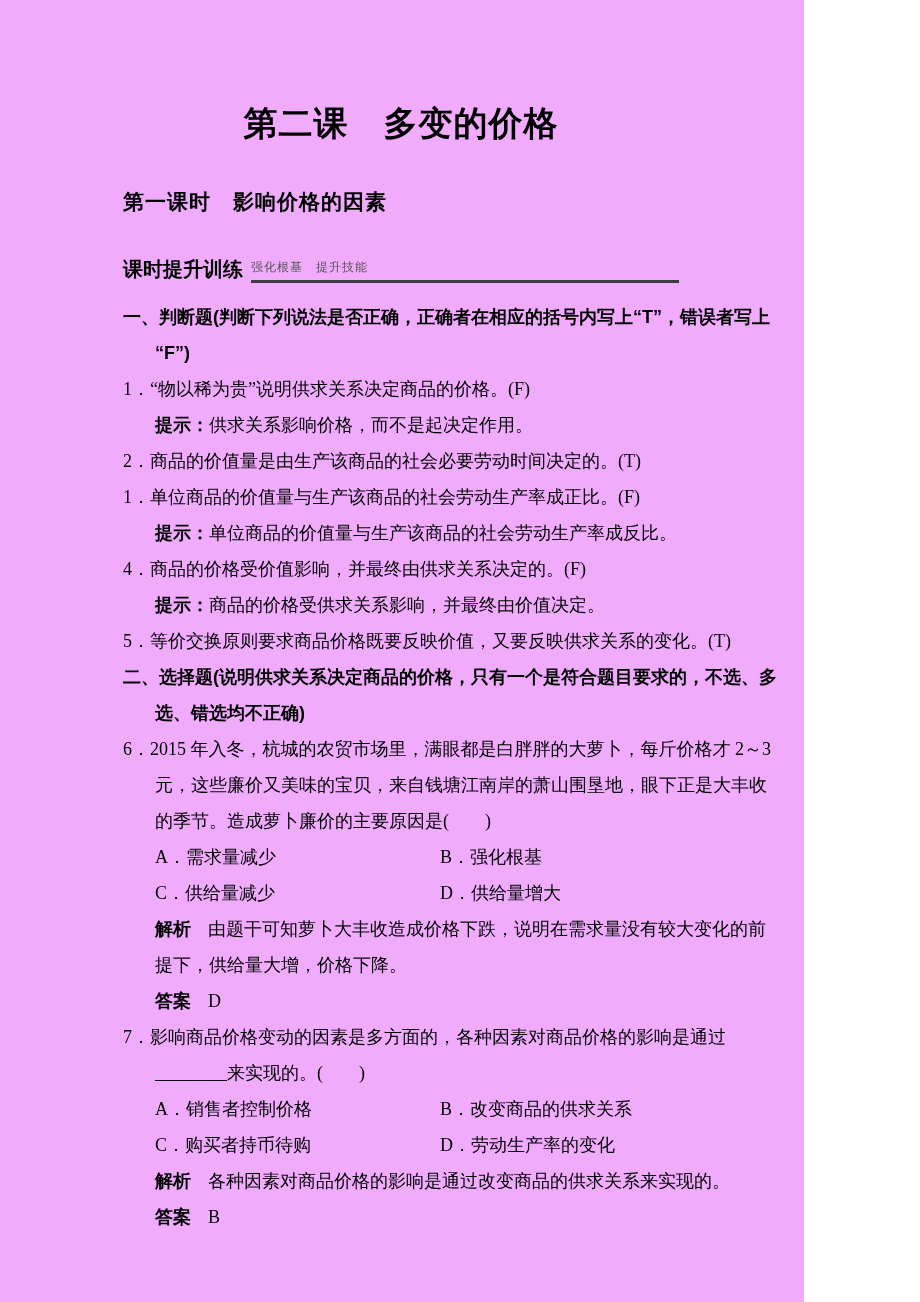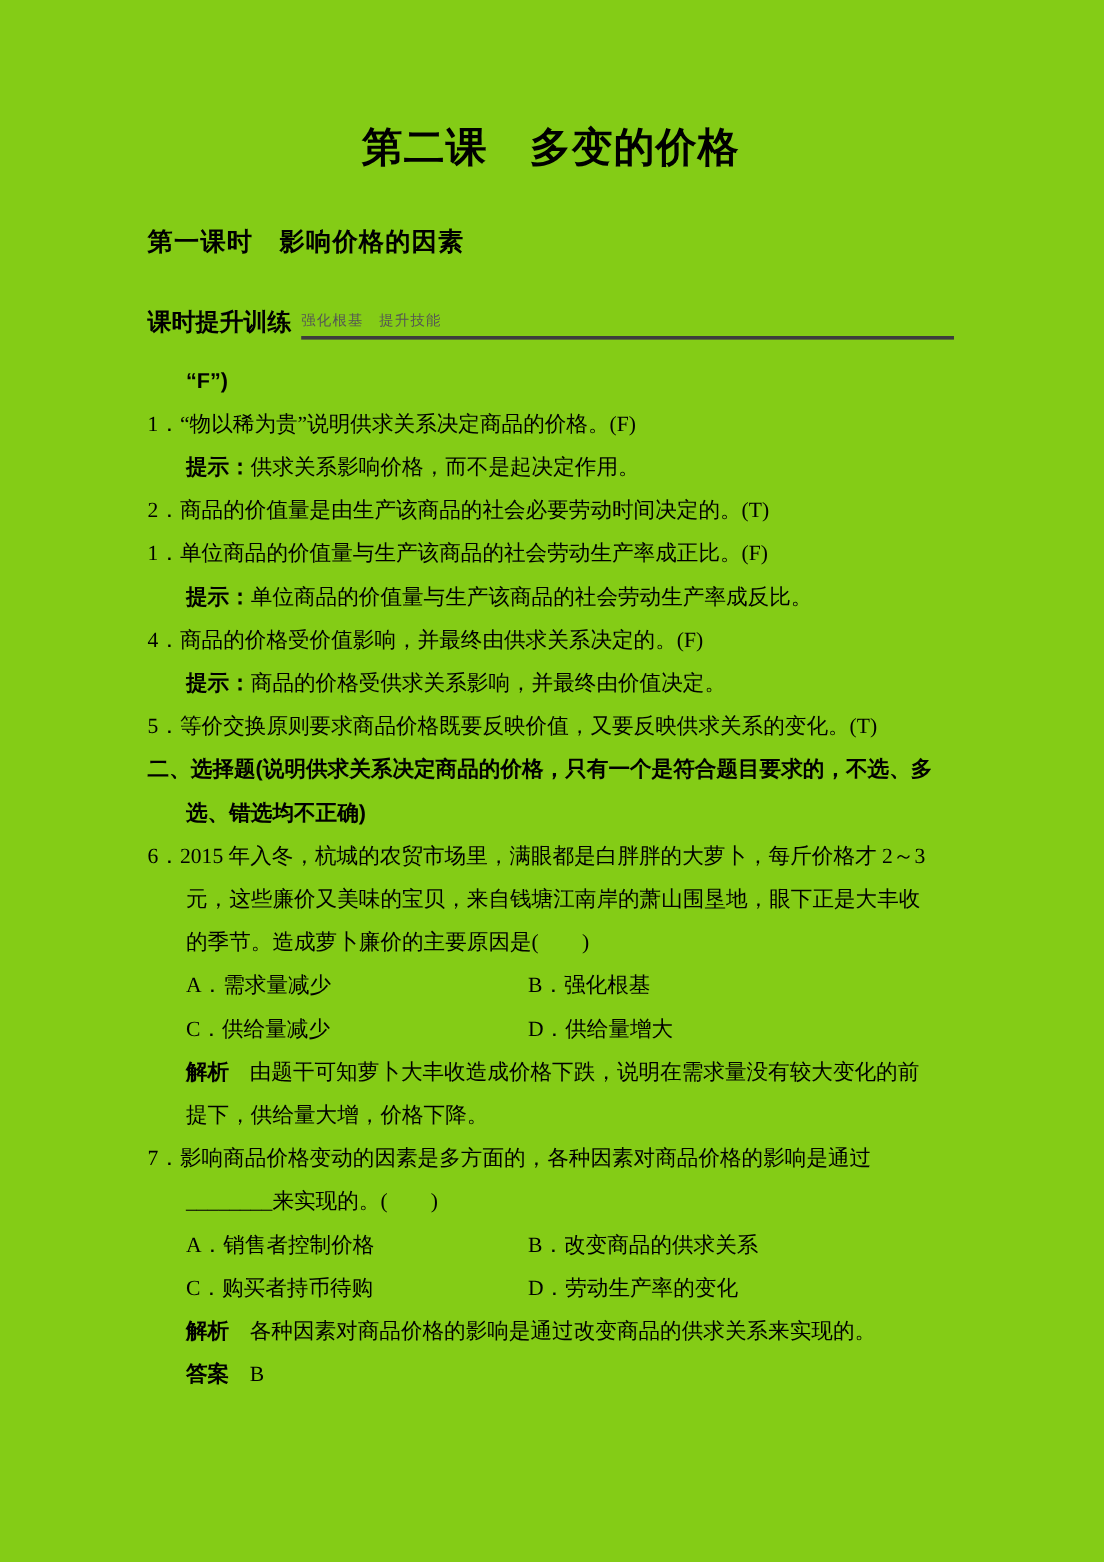--- a/index.html
+++ b/index.html
@@ -5,24 +5,24 @@
   * { margin: 0; padding: 0; box-sizing: border-box; }
   html, body { background: #ffffff; }
   body {
     width: 920px;
     height: 1302px;
     font-family: "Liberation Serif", "DejaVu Serif", serif;
     color: #000;
     overflow: hidden;
   }
   .page {
-    width: 920px;
+    width: 804px;
     height: 1302px;
     padding: 103px 125px 0 123px;
-    background: #84cc16;
+    background: #f0abfc;
   }
   .title {
     text-align: center;
     font-family: "Liberation Sans", "DejaVu Sans", sans-serif;
     font-weight: 700;
     font-size: 34px;
     line-height: 40px;
     letter-spacing: 1px;
   }
   .subtitle {
@@ -93,20 +93,21 @@
 
   <div class="banner">
     <span class="banner-label">课时提升训练</span>
     <div class="banner-rule">
       <span class="banner-tagline">强化根基　提升技能</span>
     </div>
   </div>
 
   <div class="content">
 
+    <div class="line sec">一、判断题(判断下列说法是否正确，正确者在相应的括号内写上“T”，错误者写上</div>
     <div class="line sec indent">“F”)</div>
 
     <div class="line">1．“物以稀为贵”说明供求关系决定商品的价格。(F)</div>
     <div class="line indent"><span class="bold">提示：</span><span>供求关系影响价格，而不是起决定作用。</span></div>
 
     <div class="line">2．商品的价值量是由生产该商品的社会必要劳动时间决定的。(T)</div>
 
     <div class="line">1．单位商品的价值量与生产该商品的社会劳动生产率成正比。(F)</div>
     <div class="line indent"><span class="bold">提示：</span><span>单位商品的价值量与生产该商品的社会劳动生产率成反比。</span></div>
 
@@ -127,20 +128,21 @@
       <span>B．强化根基</span>
     </div>
     <div class="line opts indent">
       <span class="opt-col">C．供给量减少</span>
       <span>D．供给量增大</span>
     </div>
 
     <div class="line indent"><span class="bold label-gap">解析</span><span>由题干可知萝卜大丰收造成价格下跌，说明在需求量没有较大变化的前</span></div>
     <div class="line indent">提下，供给量大增，价格下降。</div>
 
+    <div class="line indent"><span class="bold label-gap">答案</span><span>D</span></div>
 
     <div class="line">7．影响商品价格变动的因素是多方面的，各种因素对商品价格的影响是通过</div>
     <div class="line indent">________来实现的。(　　)</div>
 
     <div class="line opts indent">
       <span class="opt-col">A．销售者控制价格</span>
       <span>B．改变商品的供求关系</span>
     </div>
     <div class="line opts indent">
       <span class="opt-col">C．购买者持币待购</span>

